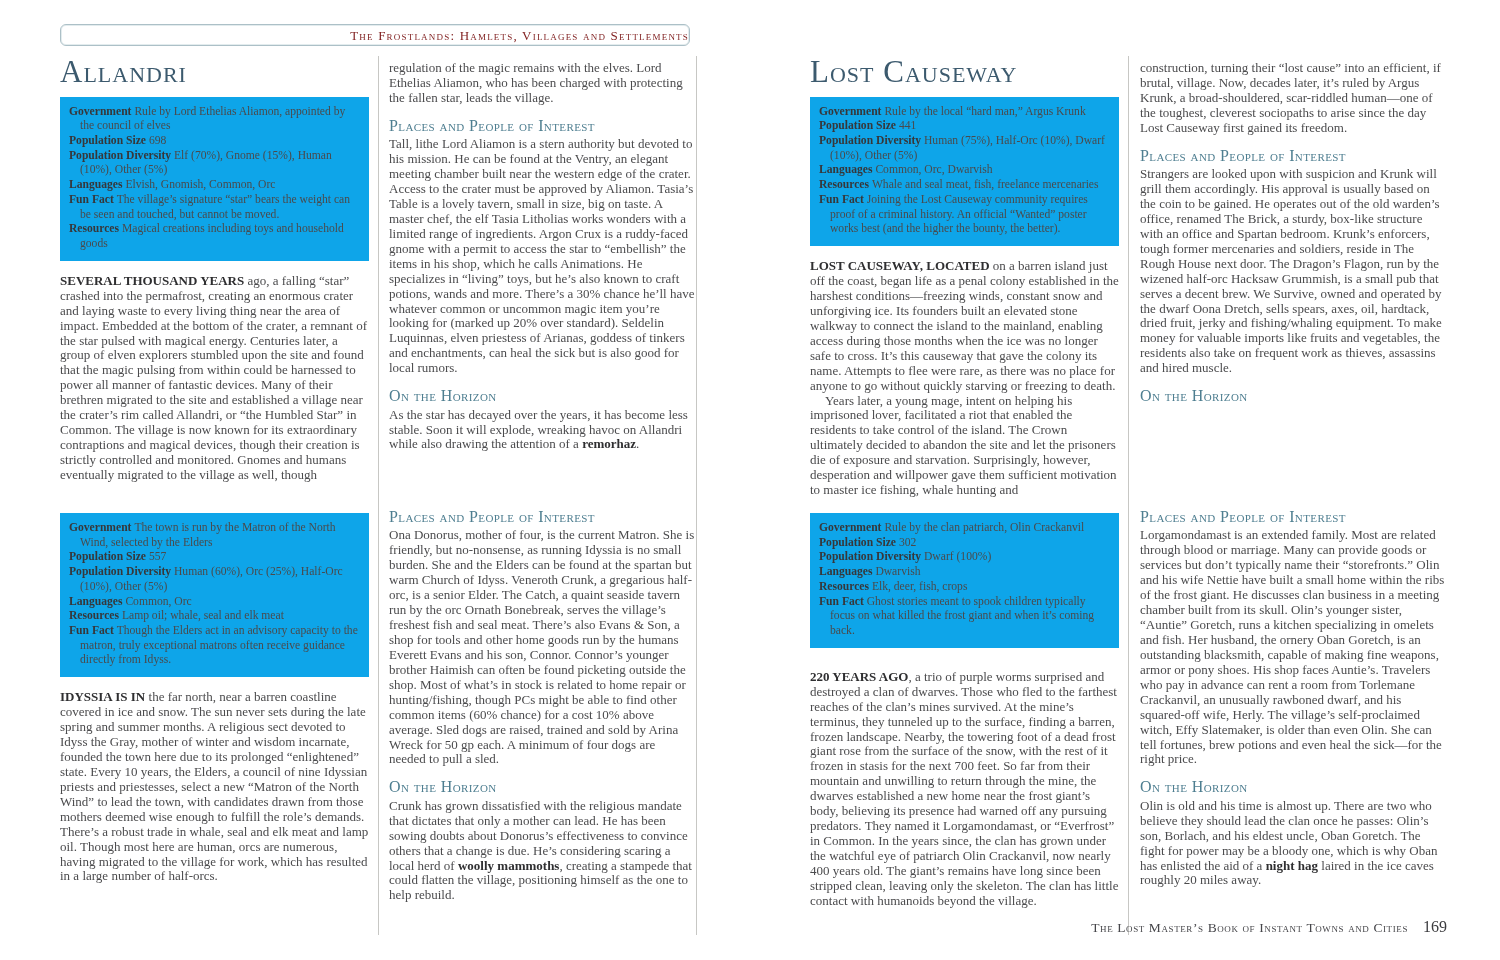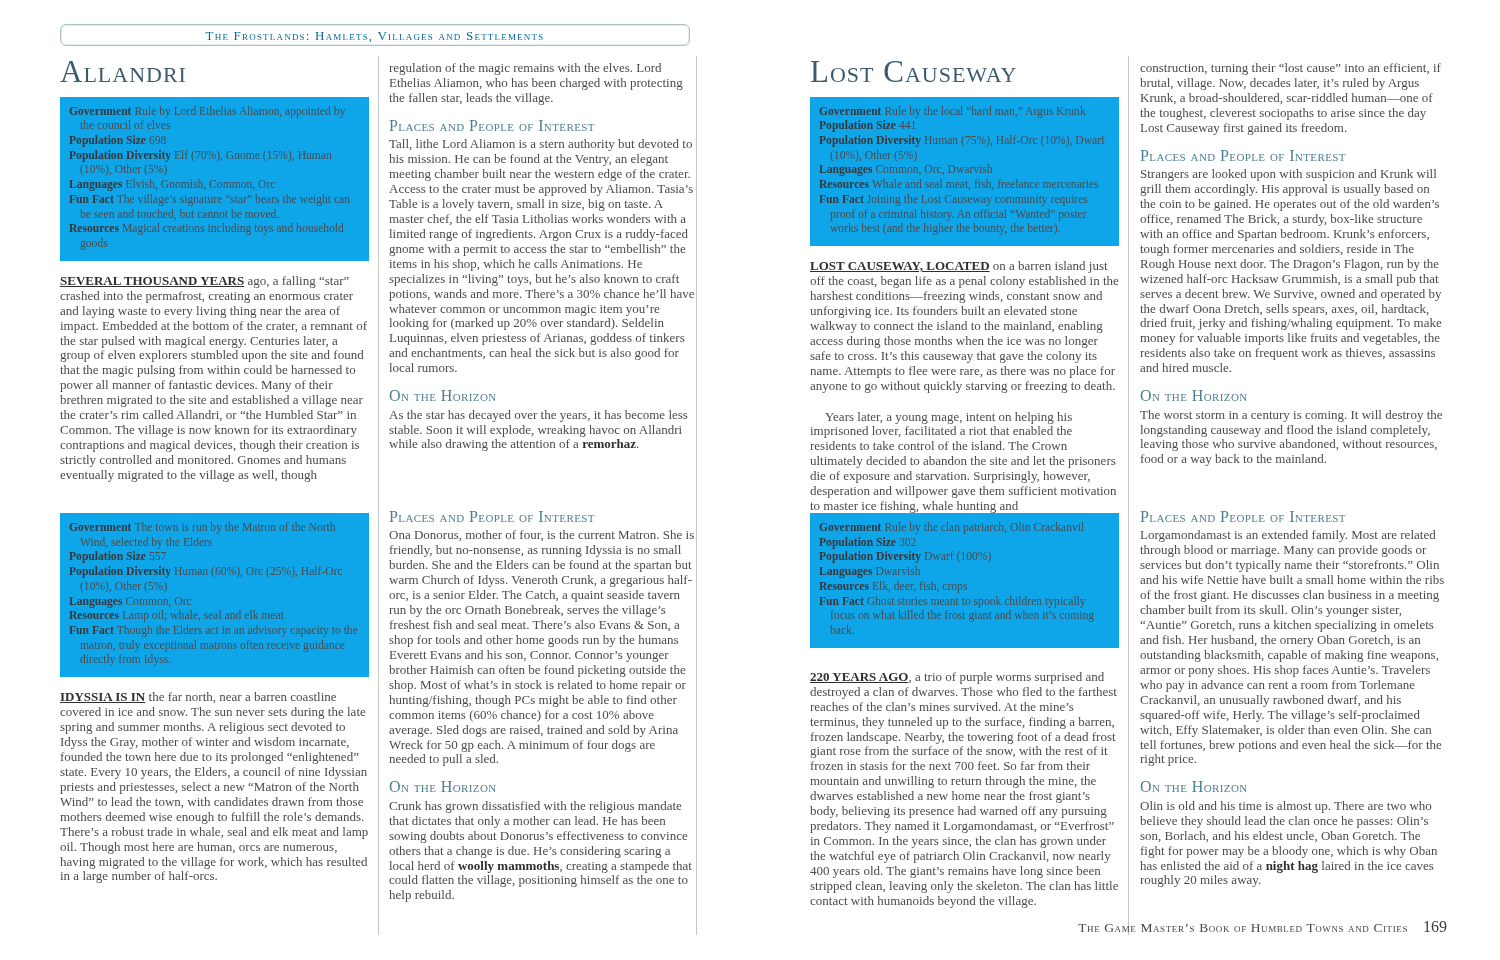--- a/index.html
+++ b/index.html
@@ -3,22 +3,22 @@
 <meta charset="utf-8">
 <style>
   * { margin:0; padding:0; box-sizing:border-box; }
   html,body { width:1500px; height:960px; background:#ffffff; overflow:hidden;
               font-family:"Liberation Serif", serif; color:#4b4b4d; }
   body { position:relative; }
 
   .banner { position:absolute; left:60px; top:24px; width:630px; height:22px;
             border:1px solid #acc0c7; border-radius:6px;
             box-shadow: inset 0 0 0 1px #e3ecee; background:#fff; }
-  .banner span { display:block; text-align:center; font-variant:small-caps;
-                 font-size:13px; letter-spacing:1.2px; color:#0369a1; line-height:21px; }
+  .banner span { display:block; text-align:right; font-variant:small-caps;
+                 font-size:13px; letter-spacing:1.2px; color:#7f1d1d; line-height:21px; }
 
   .vrule { position:absolute; top:56px; height:879px; width:1px; background:#c7c7c4; }
   #rule-l { left:378px; } #rule-ledge { left:696px; } #rule-r { left:1128px; }
 
   .block { position:absolute; }
   .c1 { left:60px;  width:309px; }
   .c2 { left:389px; width:306px; }
   .c3 { left:810px; width:309px; }
   .c4 { left:1140px;width:306px; }
   .r1 { top:56px; } .r2 { top:504px; }
@@ -29,22 +29,22 @@
            letter-spacing:0.4px; color:#4e7e90; margin:11px 0 2px; line-height:1.15; }
 
   .infobox { background:#0ea5e9; margin-top:9px; padding:8px 9px 9px 9px;
              font-size:11.6px; line-height:1.27; color:#4a4a4c; }
   .stat { padding-left:11px; text-indent:-11px; }
   .stat b { color:#37373a; }
 
   p.body { font-size:13px; line-height:1.15; margin-top:13px; }
   p.cont { margin-top:5px; }
   p.after-h { margin-top:0; }
-  p.indent { margin-top:16px; text-indent:15px; }
-  .lead { font-weight:700; color:#2f2f31;text-decoration:underline; }
+  p.indent { margin-top:0; text-indent:15px; }
+  .lead { font-weight:700; color:#2f2f31; }
   b.ib { color:#2f2f31; }
 
   .footer { position:absolute; left:810px; top:918px; width:637px;
             text-align:right; color:#46464a; white-space:nowrap; }
   .footer .bt { font-variant:small-caps; font-size:13.5px; letter-spacing:0.6px; }
   .footer .pn { font-size:16px; margin-left:15px; color:#3c3c3f; }
 </style>
 </head>
 <body>
 
@@ -89,21 +89,20 @@
     </div>
   <p class="body"><span class="lead">LOST CAUSEWAY, LOCATED</span><span> on a barren island just off the coast, began life as a penal colony established in the harshest conditions—freezing winds, constant snow and unforgiving ice. Its founders built an elevated stone walkway to connect the island to the mainland, enabling access during those months when the ice was no longer safe to cross. It’s this causeway that gave the colony its name. Attempts to flee were rare, as there was no place for anyone to go without quickly starving or freezing to death.</span></p>
   <p class="body indent">Years later, a young mage, intent on helping his imprisoned lover, facilitated a riot that enabled the residents to take control of the island. The Crown ultimately decided to abandon the site and let the prisoners die of exposure and starvation. Surprisingly, however, desperation and willpower gave them sufficient motivation to master ice fishing, whale hunting and</p>
 </div>
 
 <div class="block c4 r1">
   <p class="body cont">construction, turning their “lost cause” into an efficient, if brutal, village. Now, decades later, it’s ruled by Argus Krunk, a broad-shouldered, scar-riddled human—one of the toughest, cleverest sociopaths to arise since the day Lost Causeway first gained its freedom.</p>
   <h2 class="sec">Places and People of Interest</h2>
   <p class="body after-h">Strangers are looked upon with suspicion and Krunk will grill them accordingly. His approval is usually based on the coin to be gained. He operates out of the old warden’s office, renamed The Brick, a sturdy, box-like structure with an office and Spartan bedroom. Krunk’s enforcers, tough former mercenaries and soldiers, reside in The Rough House next door. The Dragon’s Flagon, run by the wizened half-orc Hacksaw Grummish, is a small pub that serves a decent brew. We Survive, owned and operated by the dwarf Oona Dretch, sells spears, axes, oil, hardtack, dried fruit, jerky and fishing/whaling equipment. To make money for valuable imports like fruits and vegetables, the residents also take on frequent work as thieves, assassins and hired muscle.</p>
   <h2 class="sec">On the Horizon</h2>
-  <p class="body after-h">The worst storm in a century is coming. It will destroy the longstanding causeway and flood the island completely, leaving those who survive abandoned, without resources, food or a way back to the mainland.</p>
 </div>
 
 <div class="block c1 r2">
   <div class="infobox">
       <div class="stat"><b>Government </b>The town is run by the Matron of the North Wind, selected by the Elders</div>
       <div class="stat"><b>Population Size </b>557</div>
       <div class="stat"><b>Population Diversity </b>Human (60%), Orc (25%), Half-Orc (10%), Other (5%)</div>
       <div class="stat"><b>Languages </b>Common, Orc</div>
       <div class="stat"><b>Resources </b>Lamp oil; whale, seal and elk meat</div>
       <div class="stat"><b>Fun Fact </b>Though the Elders act in an advisory capacity to the matron, truly exceptional matrons often receive guidance directly from Idyss.</div>
@@ -131,14 +130,14 @@
 </div>
 
 <div class="block c4 r2">
   <h2 class="sec" style="margin-top:4px">Places and People of Interest</h2>
   <p class="body after-h">Lorgamondamast is an extended family. Most are related through blood or marriage. Many can provide goods or services but don’t typically name their “storefronts.” Olin and his wife Nettie have built a small home within the ribs of the frost giant. He discusses clan business in a meeting chamber built from its skull. Olin’s younger sister, “Auntie” Goretch, runs a kitchen specializing in omelets and fish. Her husband, the ornery Oban Goretch, is an outstanding blacksmith, capable of making fine weapons, armor or pony shoes. His shop faces Auntie’s. Travelers who pay in advance can rent a room from Torlemane Crackanvil, an unusually rawboned dwarf, and his squared-off wife, Herly. The village’s self-proclaimed witch, Effy Slatemaker, is older than even Olin. She can tell fortunes, brew potions and even heal the sick—for the right price.</p>
   <h2 class="sec">On the Horizon</h2>
   <p class="body after-h"><span>Olin is old and his time is almost up. There are two who believe they should lead the clan once he passes: Olin’s son, Borlach, and his eldest uncle, Oban Goretch. The fight for power may be a bloody one, which is why Oban has enlisted the aid of a </span><b class="ib">night hag</b><span> laired in the ice caves roughly 20 miles away.</span></p>
 </div>
 
 <div class="footer">
-  <span class="bt">The Game Master’s Book of Humbled Towns and Cities</span><span class="pn">169</span>
+  <span class="bt">The Lost Master’s Book of Instant Towns and Cities</span><span class="pn">169</span>
 </div>
 
 </body></html>

